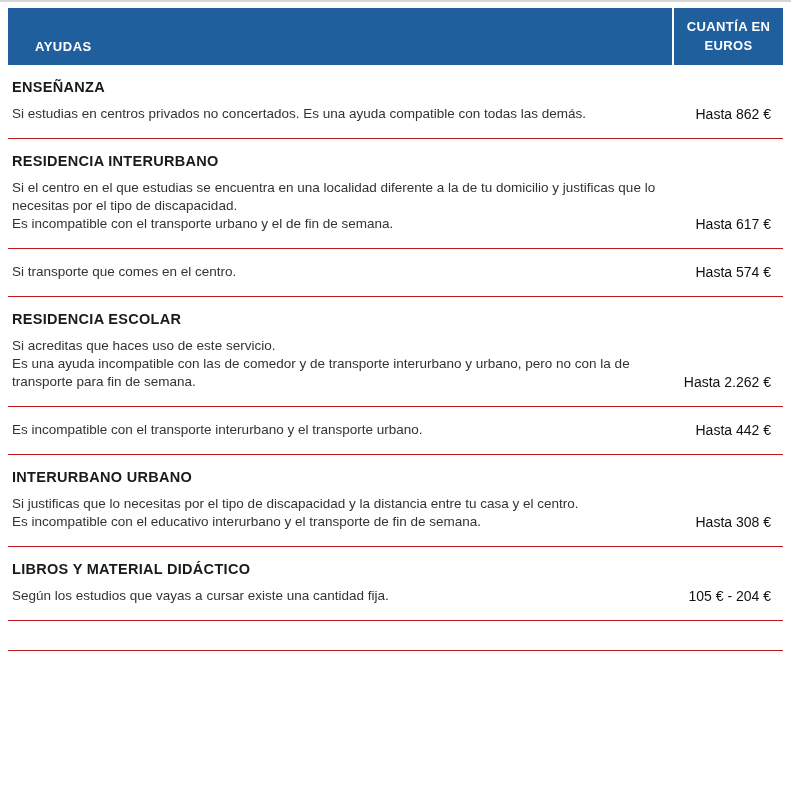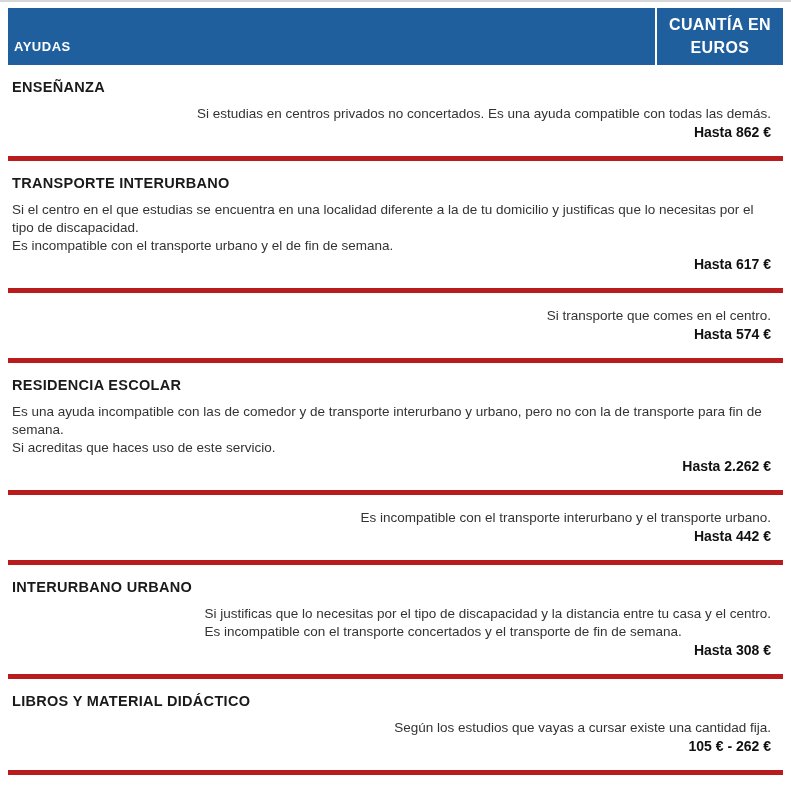--- a/index.html
+++ b/index.html
@@ -23,64 +23,64 @@
     color: #ffffff;
   }
   .th-left {
     flex: 1;
     display: flex;
     align-items: flex-end;
     padding: 0 0 11px 6px;
     font-weight: bold;
     font-size: 13px;
     letter-spacing: 0.5px;
+    margin-left: 21px;
   }
   .th-right {
-    width: 128px;
+    width: 111px;
     border-left: 2px solid #ffffff;
     display: flex;
     align-items: center;
     justify-content: center;
     text-align: center;
     font-weight: bold;
-    font-size: 16px;
+    font-size: 13px;
     line-height: 1.4;
     letter-spacing: 0.4px;
     padding: 12px 8px;
   }
   .rows { margin: 0 8px; }
   .row {
-    border-bottom: 5px solid #b91c1c;
+    border-bottom: 1px solid #b91c1c;
     padding: 14px 12px 15px 4px;
   }
   .row-title {
     margin: 0 0 10px 0;
     font-size: 14.5px;
     font-weight: bold;
     color: #1a1a1a;
     letter-spacing: 0.3px;
   }
   .row-body {
     display: flex;
     align-items: flex-end;
-    flex-direction: column;
   }
   .paras { flex: 1; }
   .paras p {
     margin: 0;
     font-size: 13.5px;
     line-height: 18px;
     color: #333333;
   }
   .paras p + p { }
   .paras.tight p + p { margin-top: 0; }
   .paras p:empty { display: none; }
   .amount {
     font-size: 14px;
-    font-weight: bold;
+    font-weight: normal;
     color: #111111;
     white-space: nowrap;
     margin-left: 14px;
     line-height: 18px;
     padding-left: 8px;
   }
 </style>
 </head>
 <body>
 
@@ -99,21 +99,21 @@
       <div class="row-body">
         <div class="paras">
           <p>Si estudias en centros privados no concertados. Es una ayuda compatible con todas las demás.</p>
 
         </div>
         <div class="amount">Hasta 862 €</div>
       </div>
     </div>
 
     <div class="row">
-      <h3 class="row-title">TRANSPORTE INTERURBANO</h3>
+      <h3 class="row-title">RESIDENCIA INTERURBANO</h3>
       <div class="row-body">
         <div class="paras">
           <p>Si el centro en el que estudias se encuentra en una localidad diferente a la de tu domicilio y justificas que lo necesitas por el tipo de discapacidad.</p>
           <p>Es incompatible con el transporte urbano y el de fin de semana.</p>
         </div>
         <div class="amount">Hasta 617 €</div>
       </div>
     </div>
 
     <div class="row">
@@ -123,55 +123,55 @@
 
         </div>
         <div class="amount">Hasta 574 €</div>
       </div>
     </div>
 
     <div class="row">
       <h3 class="row-title">RESIDENCIA ESCOLAR</h3>
       <div class="row-body">
         <div class="paras tight">
+          <p>Si acreditas que haces uso de este servicio.</p>
           <p>Es una ayuda incompatible con las de comedor y de transporte interurbano y urbano, pero no con la de transporte para fin de semana.</p>
-          <p>Si acreditas que haces uso de este servicio.</p>
         </div>
         <div class="amount">Hasta 2.262 €</div>
       </div>
     </div>
 
     <div class="row">
       <div class="row-body">
         <div class="paras">
           <p>Es incompatible con el transporte interurbano y el transporte urbano.</p>
         </div>
         <div class="amount">Hasta 442 €</div>
       </div>
     </div>
 
     <div class="row">
       <h3 class="row-title">INTERURBANO URBANO</h3>
       <div class="row-body">
         <div class="paras tight">
           <p>Si justificas que lo necesitas por el tipo de discapacidad y la distancia entre tu casa y el centro.</p>
-          <p>Es incompatible con el transporte concertados y el transporte de fin de semana.</p>
+          <p>Es incompatible con el educativo interurbano y el transporte de fin de semana.</p>
         </div>
         <div class="amount">Hasta 308 €</div>
       </div>
     </div>
 
     <div class="row">
       <h3 class="row-title">LIBROS Y MATERIAL DIDÁCTICO</h3>
       <div class="row-body">
         <div class="paras">
           <p>Según los estudios que vayas a cursar existe una cantidad fija.</p>
 
         </div>
-        <div class="amount">105 € - 262 €</div>
+        <div class="amount">105 € - 204 €</div>
       </div>
     </div>
 
 
     <div class="row">
       
       
     </div>
 
   </div>

